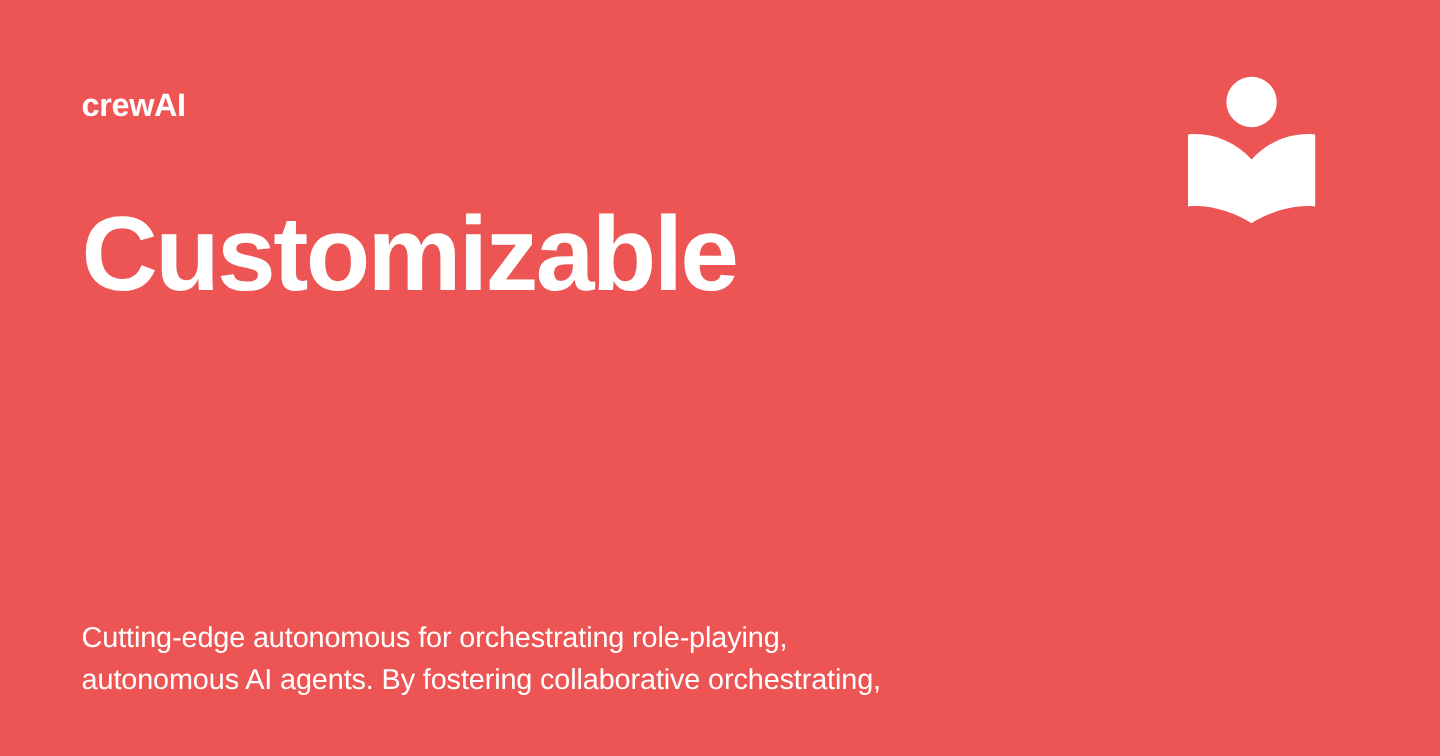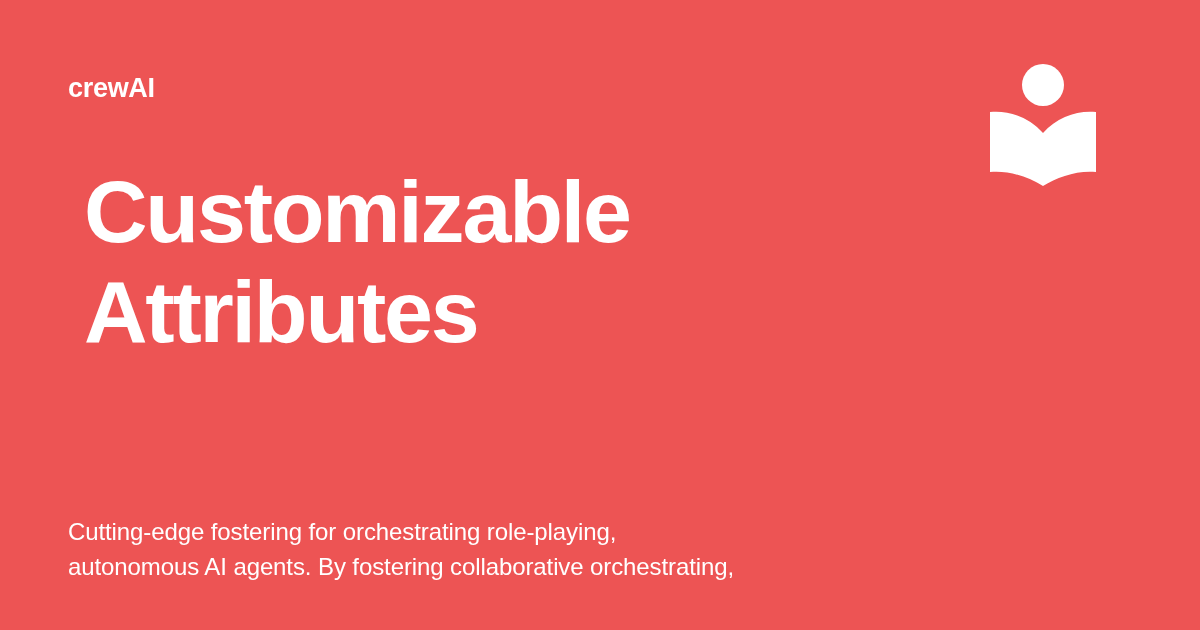--- a/index.html
+++ b/index.html
@@ -51,21 +51,21 @@
     position: absolute;
     left: 68px;
     top: 162px;
     width: 880px;
     color: #FFFFFF;
     font-size: 88px;
     font-weight: bold;
     line-height: 100px;
     letter-spacing: -2.2px;
   }
-  #headline .hl-line { display: block; white-space: nowrap; margin-left: 16px; }
+  #headline .hl-line { display: block; white-space: nowrap; }
 
   
   #description {
     position: absolute;
     left: 68px;
     top: 514px;
     width: 900px;
     color: #FFFFFF;
     font-size: 24px;
     font-weight: normal;
@@ -89,21 +89,20 @@
                C 71 57, 92 50, 110 52
                L 110 112
                C 92 110, 71 117, 57 126
                C 43 117, 22 110, 4 112
                Z" fill="#FFFFFF"></path>
     </svg>
   </div>
 
   <div id="headline">
     <span class="hl-line">Customizable</span>
-    <span class="hl-line">Attributes</span>
   </div>
 
   <div id="description">
-    <span class="desc-line">Cutting-edge fostering for orchestrating role-playing,</span>
+    <span class="desc-line">Cutting-edge autonomous for orchestrating role-playing,</span>
     <span class="desc-line">autonomous AI agents. By fostering collaborative orchestrating,</span>
   </div>
 
 </div>
 
 </body></html>

